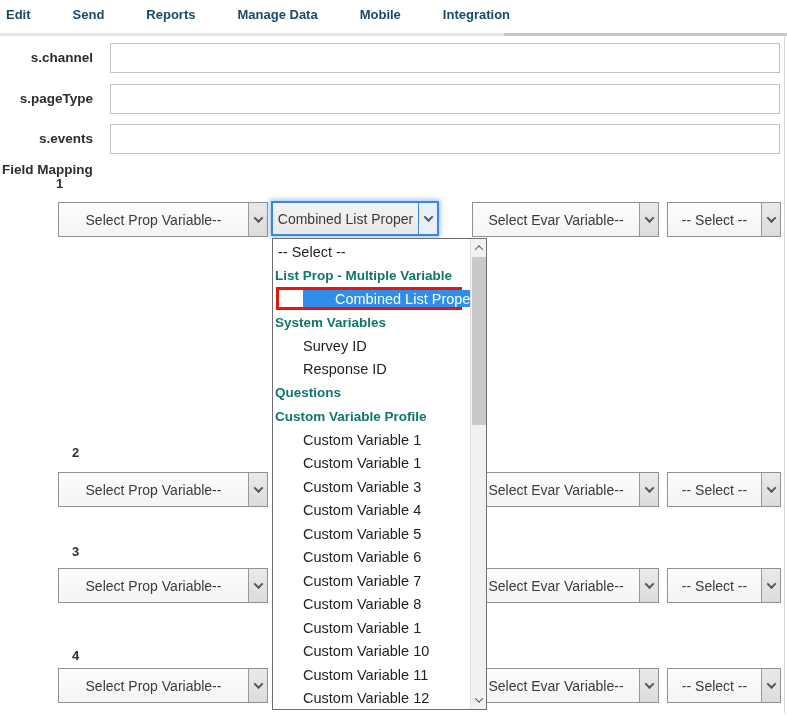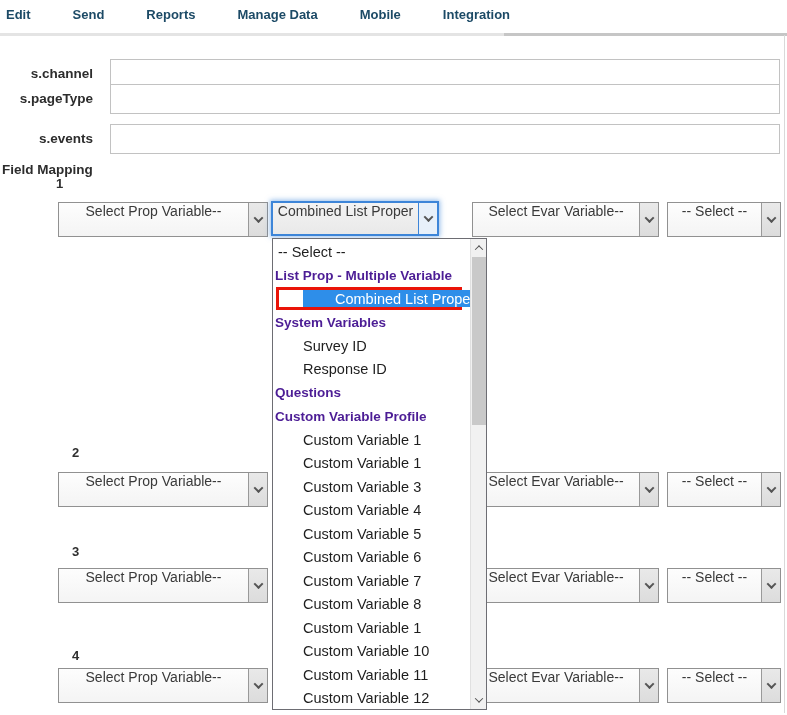--- a/index.html
+++ b/index.html
@@ -26,41 +26,41 @@
                 border:1px solid #c2c2c2; background:#fff; font-size:14px;
                 padding:0 6px; font-family:"Liberation Sans",sans-serif; }
 
   .fm-title { position:absolute; top:162px; left:2px; font-size:13.5px;
               font-weight:bold; color:#2d2d2d; }
   .row-num { position:absolute; font-size:13px; font-weight:bold; color:#2f2f2f; }
 
   
   .sel { position:absolute; height:35px; border:1px solid #919191;
          background:linear-gradient(#fdfdfd,#f4f4f4); display:flex;
-         align-items:flex-start; cursor:pointer; z-index:1; }
+         align-items:center; cursor:pointer; z-index:1; }
   .sel-text { flex:1; text-align:center; font-size:14px; color:#3a3a3a;
               white-space:nowrap; overflow:hidden; padding:0 2px; }
   .arrow-box { width:19px; align-self:stretch; border-left:1px solid #999;
                background:linear-gradient(#e9e9e9,#dcdcdc); display:flex;
                align-items:center; justify-content:center; }
   .chev { width:7px; height:7px; border-right:2px solid #555;
           border-bottom:2px solid #555; transform:rotate(45deg) translate(-1px,-1px); }
   .sel.focused { border:2px solid #3d85d8; box-shadow:0 0 5px 1px rgba(61,133,216,.55);
                  background:linear-gradient(#f3f3f3,#e9e9e9); z-index:2; }
   .sel.focused .arrow-box { border-left:1px solid #3d85d8; background:#e7f0fa; }
 
   
   .dd-panel { position:absolute; left:272px; top:238px; width:215px; height:472px;
               background:#ffffff; border:1px solid #6d6d73; z-index:5; }
   .dd-list { position:absolute; left:0; top:1px; width:197px; }
   .dd-item { height:23.5px; display:flex; align-items:center; font-size:14.5px;
              color:#1e1e1e; white-space:nowrap; overflow:hidden; cursor:pointer; }
   .dd-item.opt { padding-left:5px; }
   .dd-item.ind { padding-left:30px; }
-  .dd-item.grp { padding-left:2px; font-weight:bold; font-size:13.5px; color:#4c1d95; }
+  .dd-item.grp { padding-left:2px; font-weight:bold; font-size:13.5px; color:#0f766e; }
   .dd-item.selrow { padding:0; }
   .red-box { margin-left:3px; width:186px; height:23px; border:3px solid #ea1408;
              display:flex; }
   .blue-hl { flex:1; background:#2e8ee9; color:#ffffff; display:flex;
              align-items:center; padding-left:32px; font-size:14.5px;margin-left:24px; }
 
   
   .dd-scroll { position:absolute; top:0; right:0; width:16px; height:470px;
                background:#f1f1f1; border-left:1px solid #e0e0e0; }
   .sb-btn { position:absolute; left:0; width:16px; height:16px; display:flex;
@@ -82,21 +82,21 @@
     <span>Edit</span>
     <span>Send</span>
     <span>Reports</span>
     <span>Manage Data</span>
     <span>Mobile</span>
     <span class="active">Integration</span>
   </nav>
   <div class="rule"></div>
   <div class="panel-border"></div>
 
-  <div class="frow" style="top:59px">
+  <div class="frow" style="top:43px">
     <label>s.channel</label>
     <input type="text" value="" style="">
   </div>
   <div class="frow" style="top:84px">
     <label>s.pageType</label>
     <input type="text" value="" style="">
   </div>
   <div class="frow" style="top:124px">
     <label>s.events</label>
     <input type="text" value="" style="">

